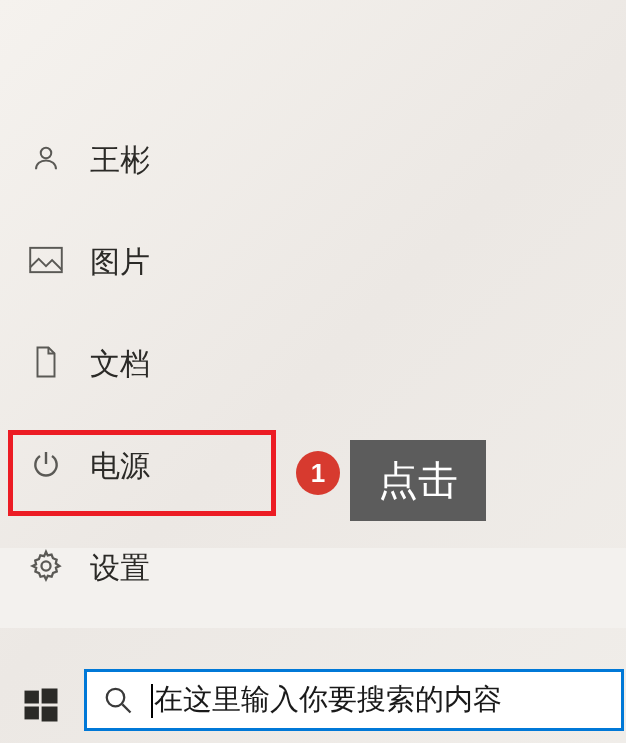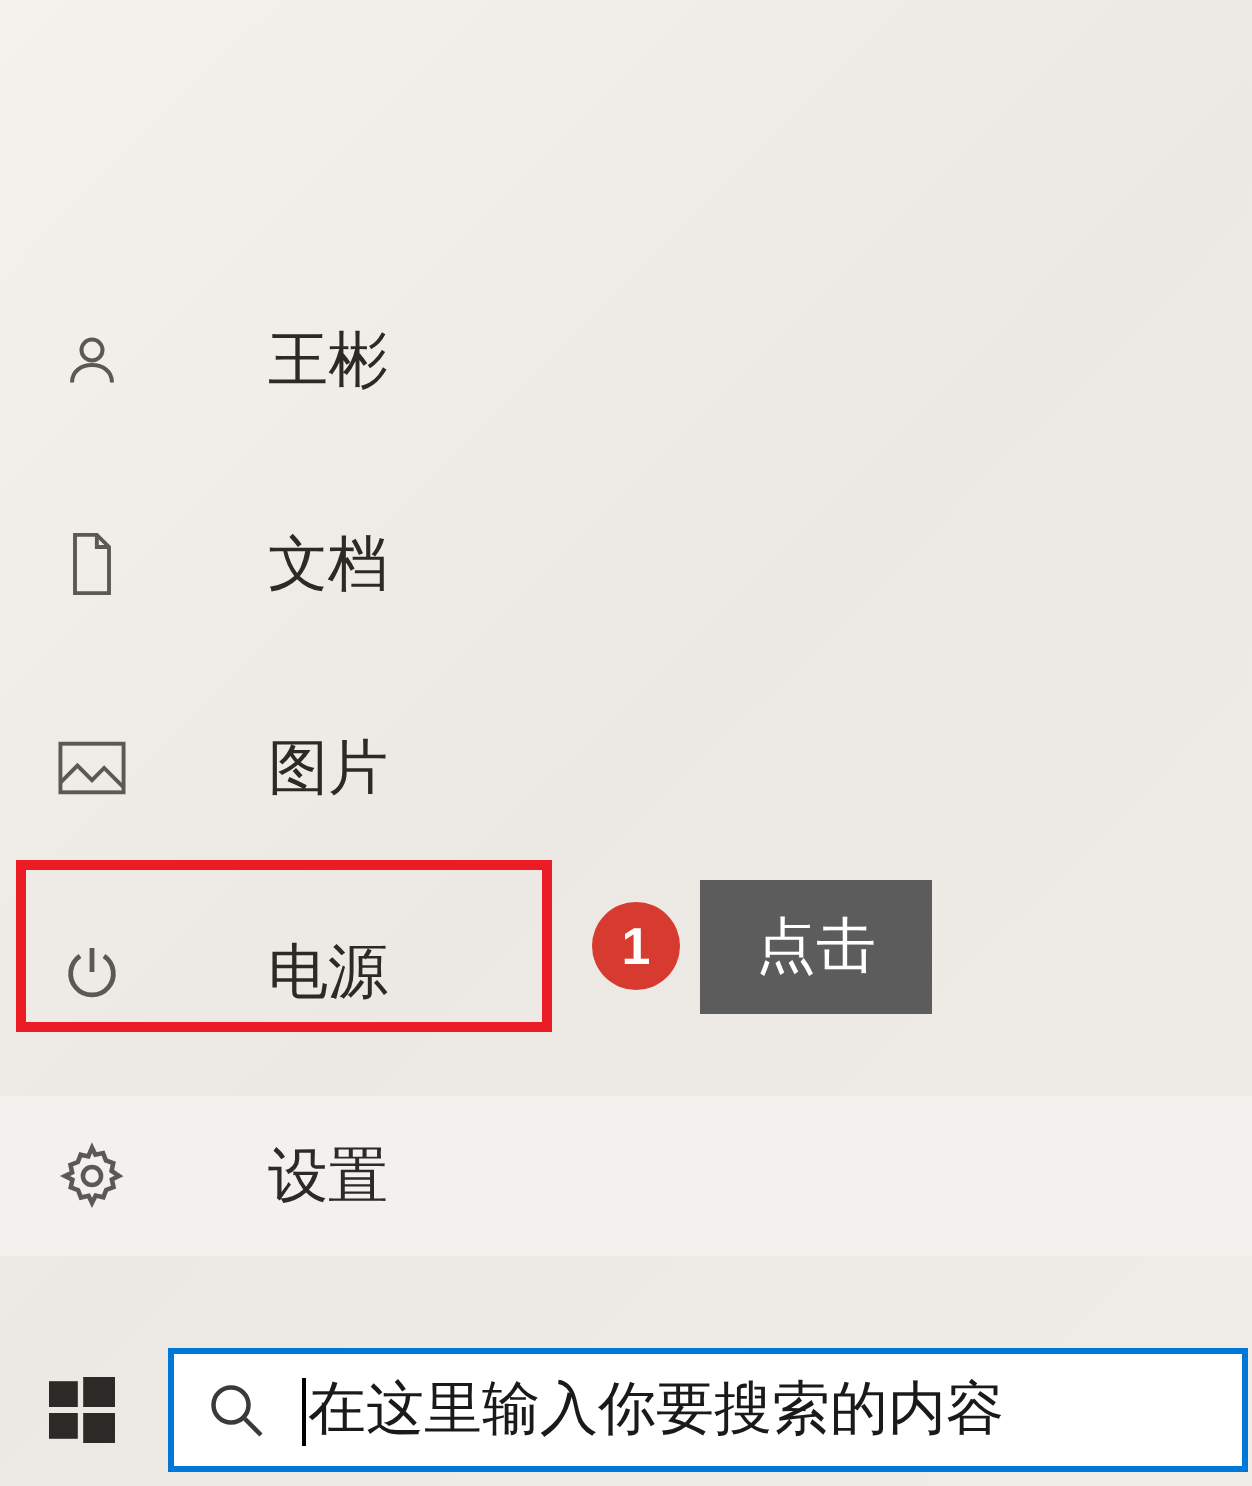--- a/index.html
+++ b/index.html
@@ -17,26 +17,25 @@
       position: relative;
     }
     .menu-items {
       position: absolute;
       left: 0;
       top: 140px;
       width: 100%;
     }
     .menu-item {
       display: flex;
-      align-items: center;
+      align-items: flex-start;
       height: 80px;
       padding-left: 28px;
       margin-bottom: 22px;
       cursor: pointer;
-      gap: 44px;
     }
     .menu-item .icon-box {
       width: 36px;
       height: 36px;
       display: flex;
       align-items: center;
       justify-content: center;
       margin-right: 26px;
       color: #5a5955;
     }
@@ -74,32 +73,32 @@
       align-items: center;
       justify-content: center;
       z-index: 6;
     }
     .annotation-label {
       position: absolute;
       left: 350px;
       top: 440px;
       background: #5c5c5c;
       color: #fff;
-      font-size: 30px;
+      font-size: 40px;
       padding: 13px 28px;
       z-index: 6;
     }
     .taskbar {
       position: absolute;
       left: 0;
       bottom: 2px;
       width: 100%;
       height: 72px;
       display: flex;
-      align-items: center;
+      align-items: flex-start;
       background: transparent;
     }
     .start-button {
       width: 82px;
       height: 72px;
       display: flex;
       align-items: center;
       justify-content: center;
       cursor: pointer;
     }
@@ -147,36 +146,36 @@
         <svg width="30" height="30" viewBox="0 0 24 24" fill="none" stroke="currentColor" stroke-width="1.6">
           <circle cx="12" cy="8" r="4.2"></circle>
           <path d="M4 21c0-4.4 3.6-7 8-7s8 2.6 8 7"></path>
         </svg>
       </span>
       <span class="label">王彬</span>
     </div>
 
     <div class="menu-item">
       <span class="icon-box">
+        <svg width="34" height="28" viewBox="0 0 28 22" fill="none" stroke="currentColor" stroke-width="1.6">
+          <rect x="1" y="1" width="26" height="20"></rect>
+          <path d="M1 17l7-7 6 6 5-5 8 8"></path>
+        </svg>
+      </span>
+      <span class="label">图片</span>
+    </div>
+
+    <div class="menu-item">
+      <span class="icon-box">
         <svg width="30" height="34" viewBox="0 0 24 28" fill="none" stroke="currentColor" stroke-width="1.6">
           <path d="M5 2h9l5 5v19H5z"></path>
           <path d="M14 2v5h5"></path>
         </svg>
       </span>
       <span class="label">文档</span>
-    </div>
-
-    <div class="menu-item">
-      <span class="icon-box">
-        <svg width="34" height="28" viewBox="0 0 28 22" fill="none" stroke="currentColor" stroke-width="1.6">
-          <rect x="1" y="1" width="26" height="20"></rect>
-          <path d="M1 17l7-7 6 6 5-5 8 8"></path>
-        </svg>
-      </span>
-      <span class="label">图片</span>
     </div>
 
     <div class="menu-item">
       <span class="icon-box">
         <svg width="32" height="32" viewBox="0 0 24 24" fill="none" stroke="currentColor" stroke-width="1.8">
           <path d="M12 3v9"></path>
           <path d="M7.5 6a8 8 0 1 0 9 0"></path>
         </svg>
       </span>
       <span class="label">电源</span>

